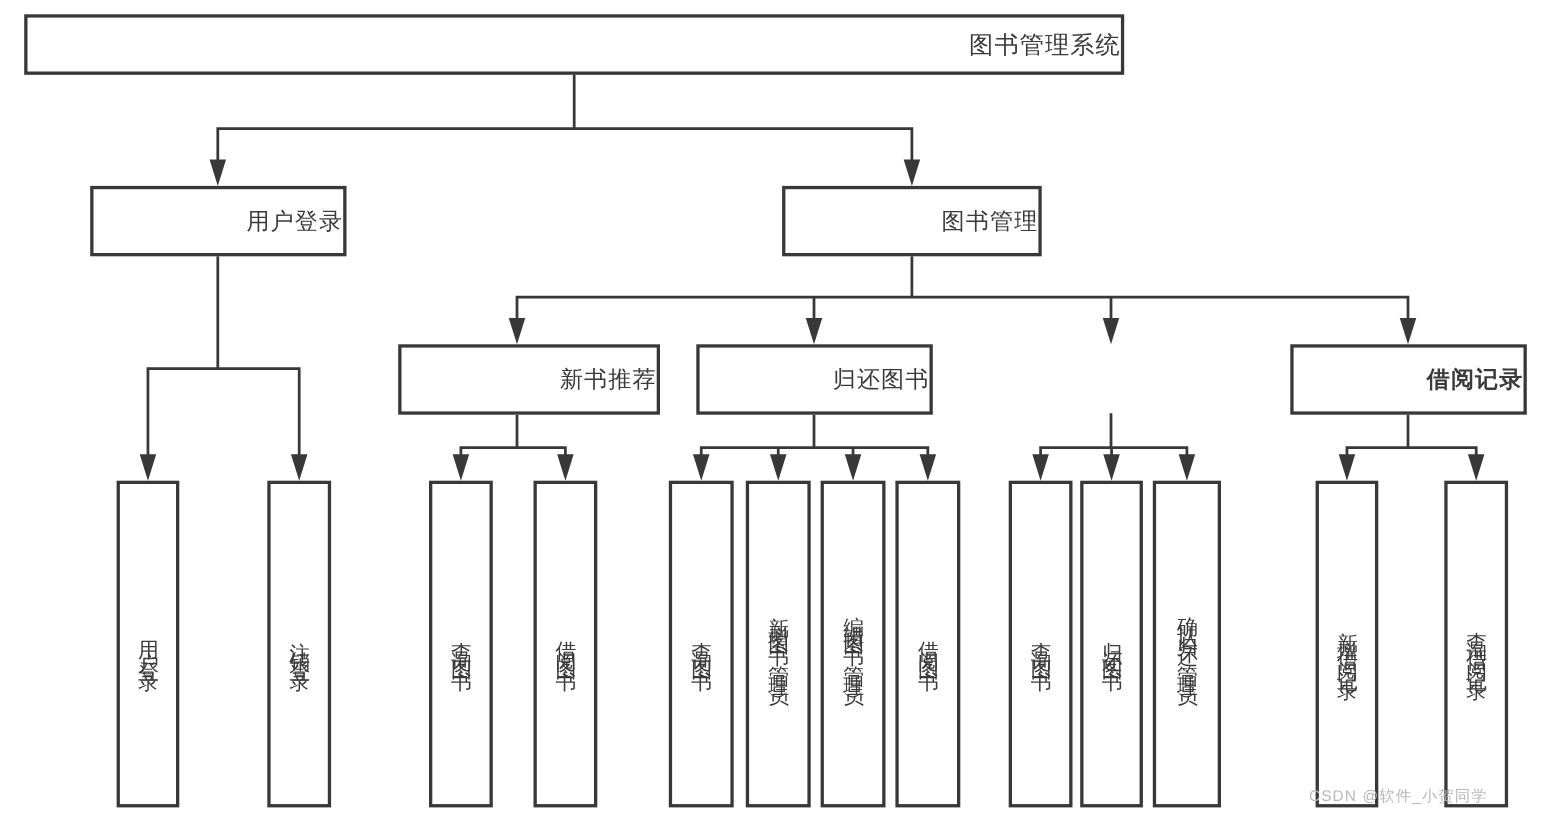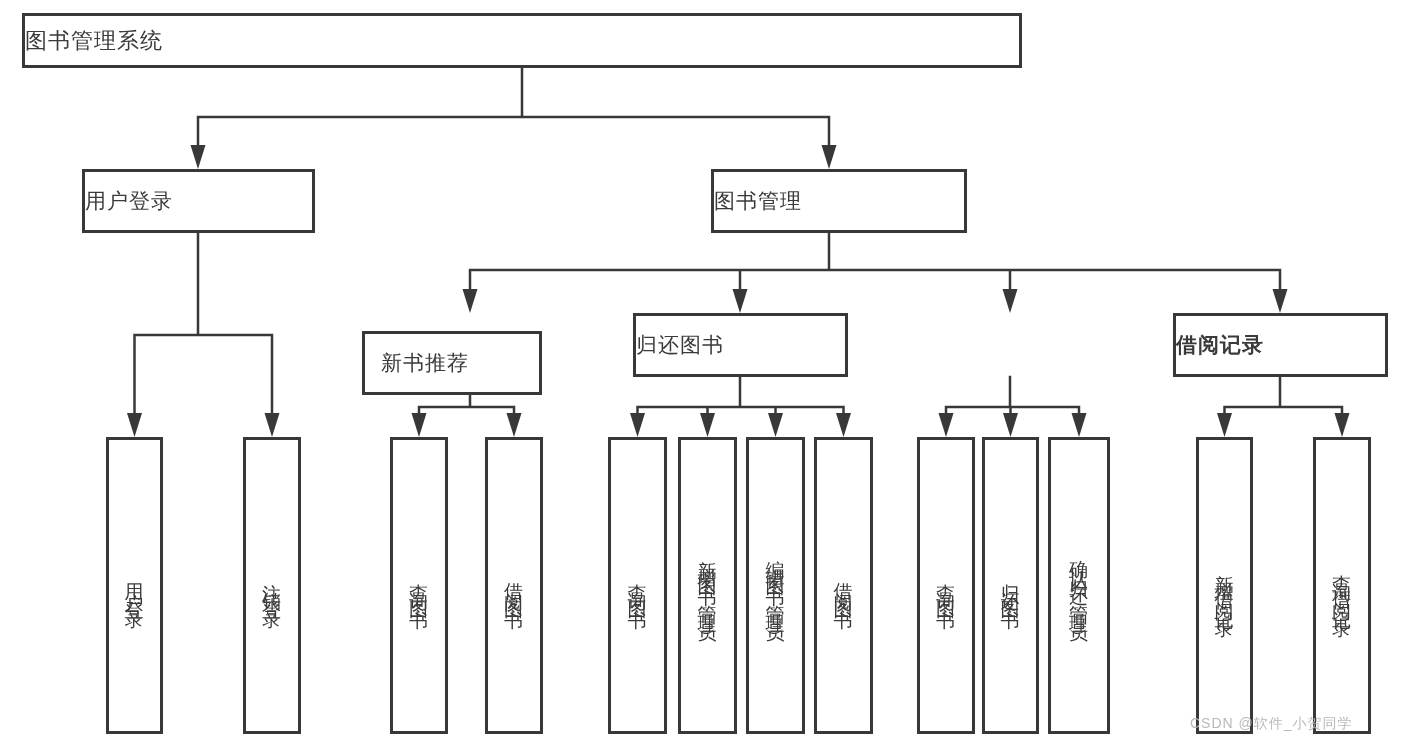--- a/index.html
+++ b/index.html
@@ -3,21 +3,21 @@
 <meta charset="utf-8">
 <style>
   html,body{margin:0;padding:0;background:#ffffff;}
   #canvas{
     position:relative;width:1405px;height:747px;background:#ffffff;overflow:hidden;
     font-family:"Liberation Sans","DejaVu Sans",sans-serif;
   }
   #connectors{position:absolute;left:0;top:0;width:1405px;height:747px;}
   .hbox{
     position:absolute;box-sizing:border-box;background:#ffffff;
-    border:3px solid #383838;display:flex;align-items:center;justify-content:flex-start;
+    border:3px solid #383838;display:flex;align-items:center;justify-content:flex-end;
     color:#3a3a3a;font-size:21px;letter-spacing:1px;z-index:2;
   }
   .hbox.title{font-size:22px;}
   .vbox{
     position:absolute;box-sizing:border-box;background:#ffffff;top:437px;height:297px;
     border:3px solid #383838;display:flex;align-items:center;justify-content:center;
     color:#3a3a3a;z-index:2;
   }
   .vlabel{
     writing-mode:vertical-rl;text-orientation:mixed;white-space:nowrap;
@@ -66,25 +66,25 @@
       M1334.5 413 L1349.5 413 L1342 437 Z"></path>
   </svg>
 
   <div class="hbox title" style="left:22px;top:13px;width:1000px;height:55px;">
     <span>图书管理系统</span>
   </div>
 
   <div class="hbox" style="left:82px;top:169px;width:233px;height:64px;">
     <span>用户登录</span>
   </div>
-  <div class="hbox" style="left:711px;top:169px;width:256px;height:64px;">
+  <div class="hbox" style="left:711px;top:169px;width:236px;height:64px;">
     <span>图书管理</span>
   </div>
 
-  <div class="hbox" style="left:362px;top:331px;width:180px;height:64px;padding-left:16px;">
+  <div class="hbox" style="left:362px;top:313px;width:238px;height:64px;padding-left:16px;">
     <span>新书推荐</span>
   </div>
   <div class="hbox" style="left:633px;top:313px;width:215px;height:64px;">
     <span>归还图书</span>
   </div>
   <div class="hbox" style="left:1173px;top:313px;width:215px;height:64px;font-weight:bold;">
     <span>借阅记录</span>
   </div>
 
   <div class="vbox" style="left:106px;width:57px;">

